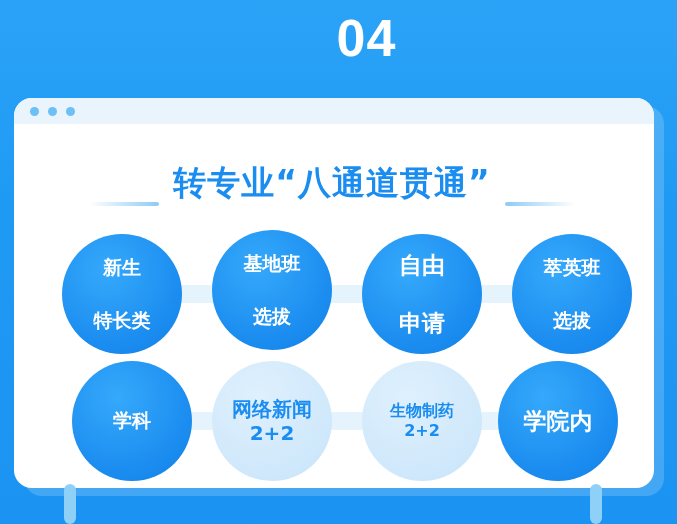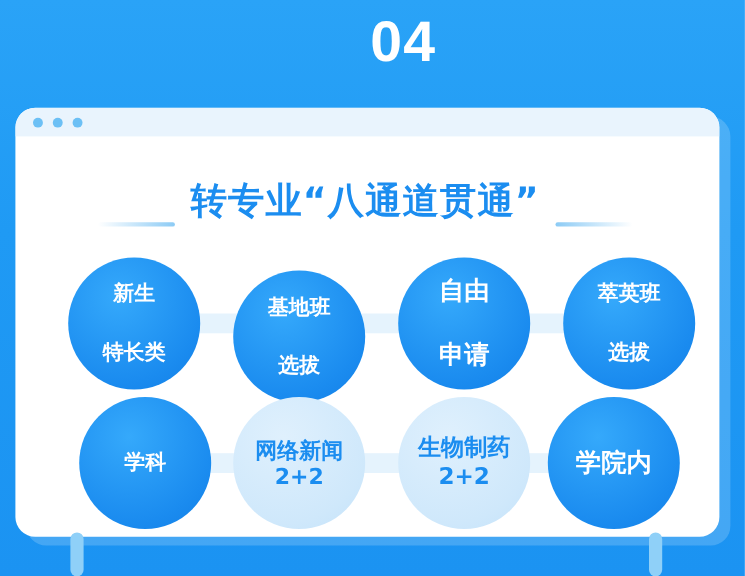--- a/index.html
+++ b/index.html
@@ -182,21 +182,21 @@
 
   <div class="connector" style="left:128px; top:314px; width:80px;"></div>
   <div class="connector" style="left:278px; top:314px; width:80px;"></div>
   <div class="connector" style="left:428px; top:314px; width:80px;"></div>
 
   <div class="bubble b-dark" style="left:48px; top:136px; width:120px; height:120px; font-size:19px;">
     <span>新生</span>
     <span>特长类</span>
   </div>
 
-  <div class="bubble b-dark" style="left:198px; top:148px; width:120px; height:120px; font-size:19px;">
+  <div class="bubble b-dark" style="left:198px; top:132px; width:120px; height:120px; font-size:19px;">
     <span>基地班</span>
     <span>选拔</span>
   </div>
 
   <div class="bubble b-dark" style="left:348px; top:136px; width:120px; height:120px; font-size:23px;align-items:center;">
     <span>自由</span>
     <span>申请</span>
   </div>
 
   <div class="bubble b-dark" style="left:498px; top:136px; width:120px; height:120px; font-size:19px;">
@@ -206,21 +206,21 @@
 
   <div class="bubble b-dark" style="left:58px; top:263px; width:120px; height:120px; font-size:19px;">
     <span>学科</span>
   </div>
 
   <div class="bubble b-light" style="left:198px; top:263px; width:120px; height:120px; font-size:20px;">
     <span>网络新闻</span>
     <span>2+2</span>
   </div>
 
-  <div class="bubble b-light" style="left:348px; top:263px; width:120px; height:120px; font-size:21px;">
+  <div class="bubble b-light" style="left:348px; top:263px; width:120px; height:120px; font-size:16px;">
     <span>生物制药</span>
     <span>2+2</span>
   </div>
 
   <div class="bubble b-dark" style="left:484px; top:263px; width:120px; height:120px; font-size:23px;">
     <span>学院内</span>
   </div>
 
 </div>
 

